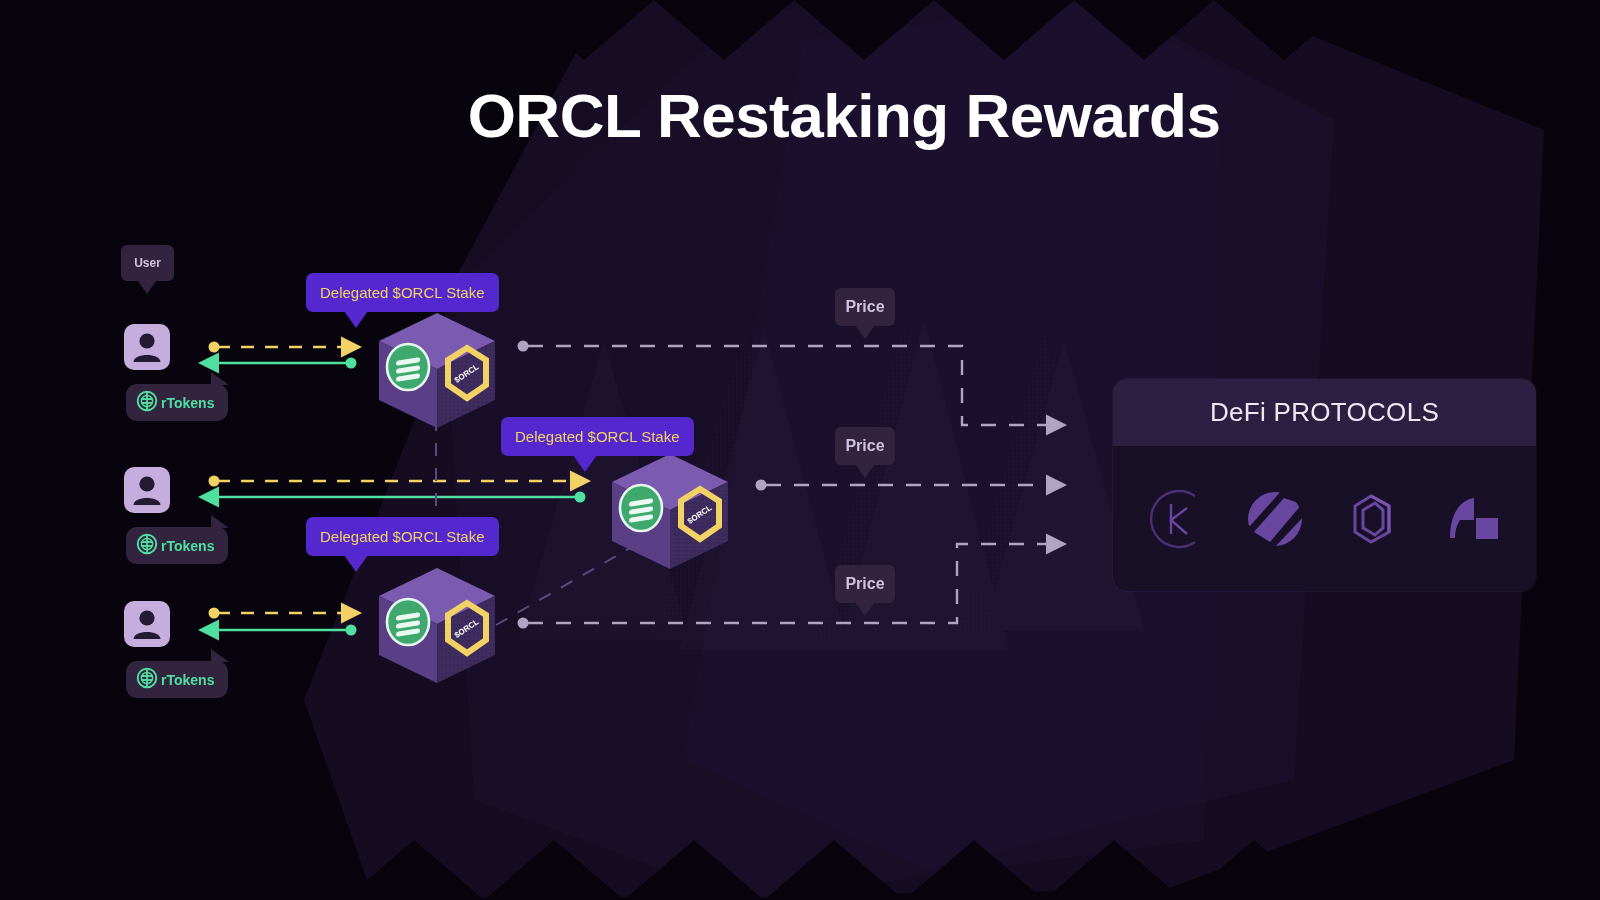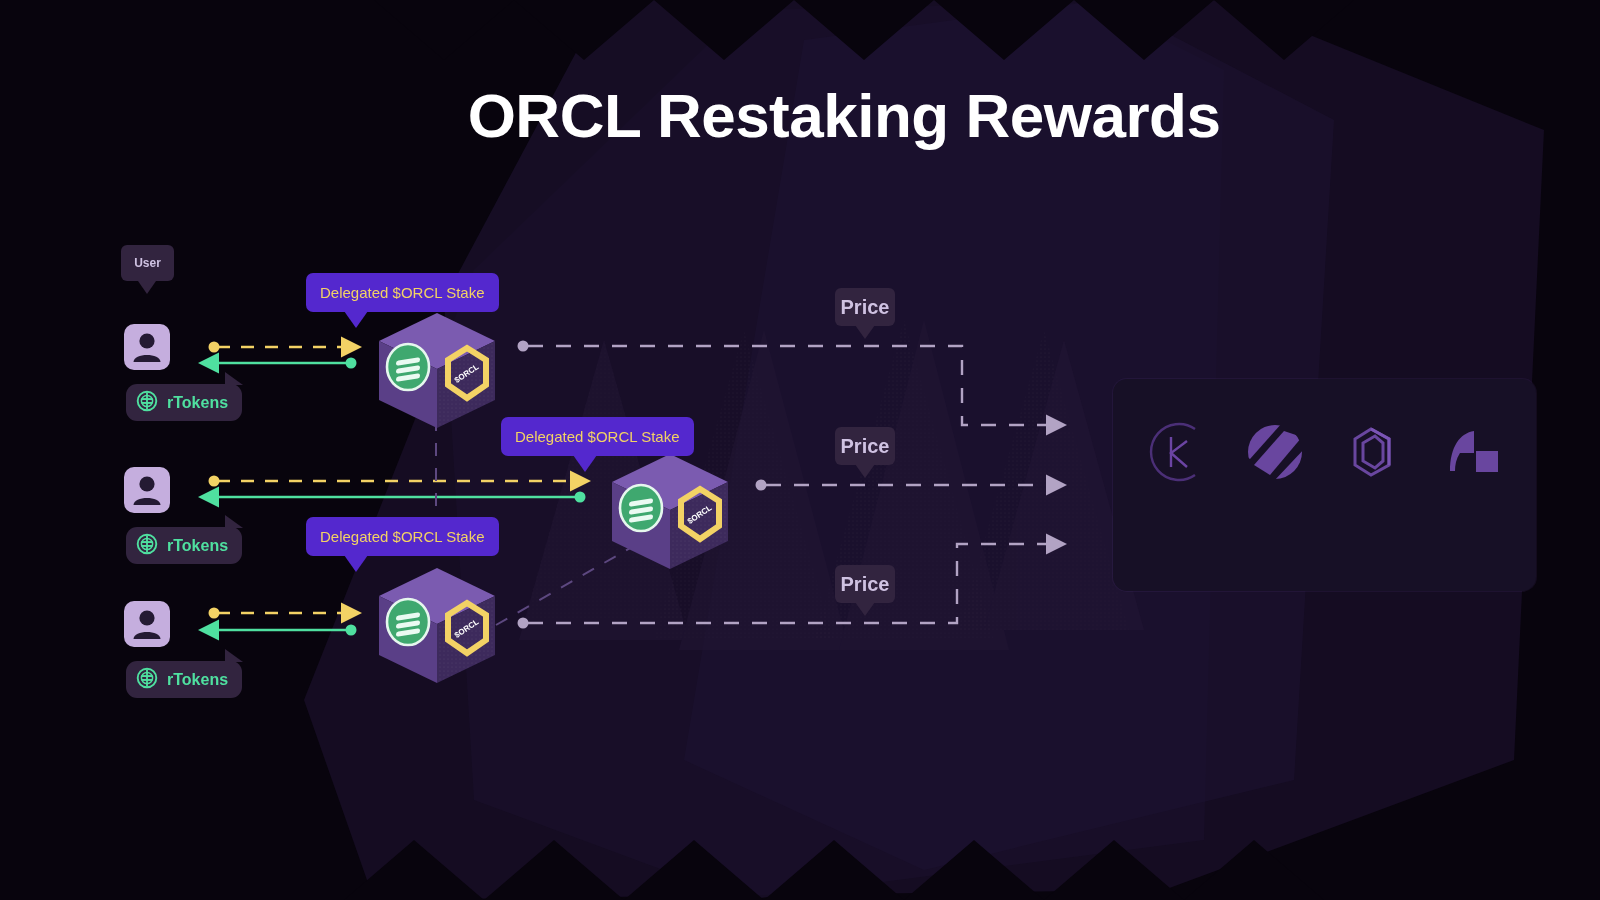--- a/index.html
+++ b/index.html
@@ -45,29 +45,29 @@
   
   .stake{height:39px;font-size:15px;padding:0 14px;border-radius:7px;}
   .stake .tail{left:38px;bottom:-16px;}
   .stake1{left:262px;top:273px;}
   .stake2{left:457px;top:417px;}
   .stake2 .tail{left:72px;}
   .stake3{left:262px;top:517px;}
   .stake3 .tail{left:38px;}
 
   
-  .price{width:60px;height:38px;font-size:20px;border-radius:6px;}
+  .price{width:60px;height:38px;font-size:16px;border-radius:6px;}
   .price .tail{left:20px;bottom:-13px;
      border-left:10px solid transparent;border-right:10px solid transparent;border-top:14px solid #32243f;}
   .price1{left:791px;top:288px;}
   .price2{left:791px;top:427px;}
   .price3{left:791px;top:565px;}
 
   
-  .rtok{height:37px;border-radius:11px;font-size:16px;padding:0 14px 0 10px;gap:9px;
+  .rtok{height:37px;border-radius:11px;font-size:14px;padding:0 14px 0 10px;gap:3px;
         justify-content:flex-start;}
   .rtok .tail{right:-1px;top:-12px;
      border-left:0 solid transparent;border-right:18px solid transparent;border-bottom:13px solid #32243f;}
   .rt1{left:82px;top:384px;}
   .rt2{left:82px;top:527px;}
   .rt3{left:82px;top:661px;}
 
   
   .avatar{position:absolute;width:46px;height:46px;border-radius:10px;background:#c5aede;z-index:6;}
   .av1{left:80px;top:324px;}
@@ -338,20 +338,23 @@
         <rect x="-12" y="8" width="24" height="5" rx="2.4" fill="#eafaf2" transform="skewY(-9)"></rect>
       </g>
       <g transform="translate(92,63)">
         <polygon points="0,-26 19,-14 19,11 0,24 -19,11 -19,-14" fill="none" stroke="#f3d265" stroke-width="6"></polygon>
         <text x="0" y="2" fill="#ffffff" font-size="8" font-weight="bold" text-anchor="middle" transform="rotate(-34)" font-family="Liberation Sans, sans-serif">$ORCL</text>
       </g>
     </svg>
   </div>
 
   <div class="defi">
+    <div class="defi-head">
+      <span>DeFi PROTOCOLS</span>
+    </div>
     <div class="defi-body">
       <div class="proto">
         <svg width="66" height="66" viewBox="0 0 66 66">
           <path d="M52 10 A28 28 0 1 0 52 56" fill="none" stroke="#4b2f77" stroke-width="2.4"></path>
           <path d="M28 18 V48" stroke="#6b44a3" stroke-width="2.4" fill="none"></path>
           <path d="M44 22 L28 34 L44 48" stroke="#6b44a3" stroke-width="2.4" fill="none"></path>
         </svg>
       </div>
       <div class="proto">
         <svg width="66" height="66" viewBox="0 0 66 66">

